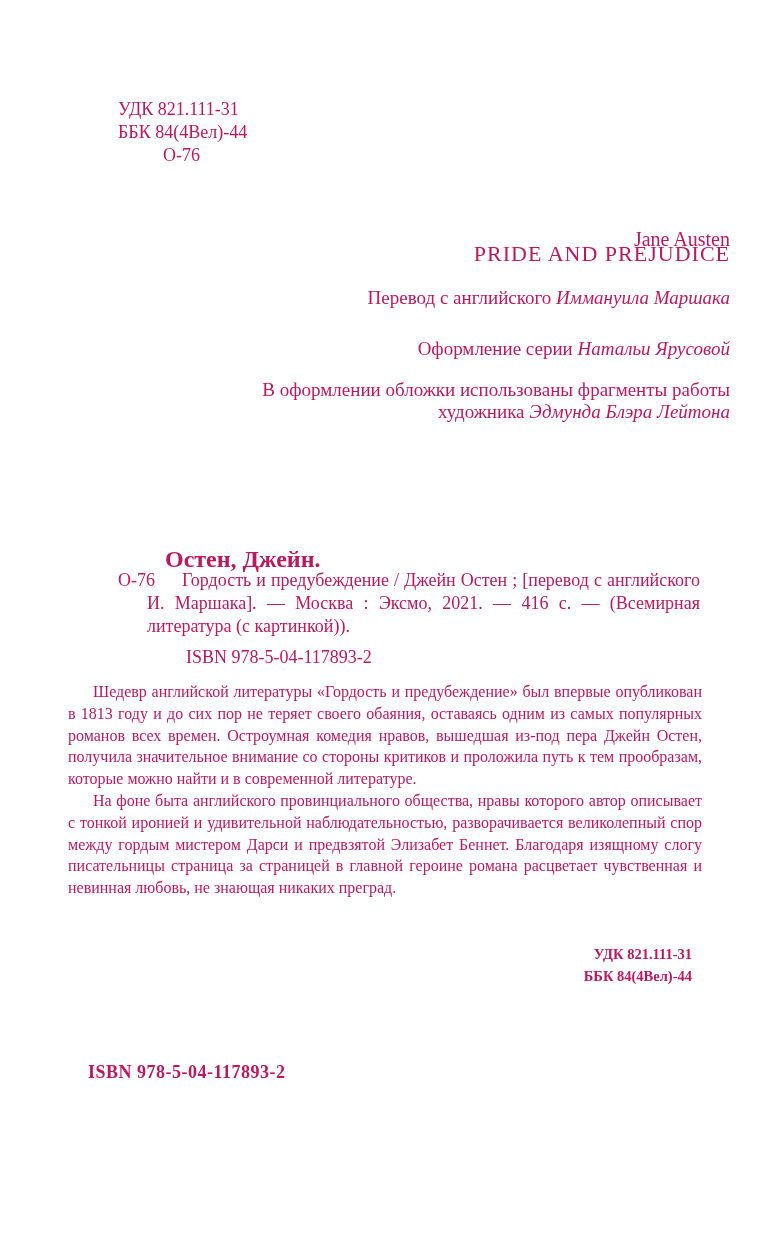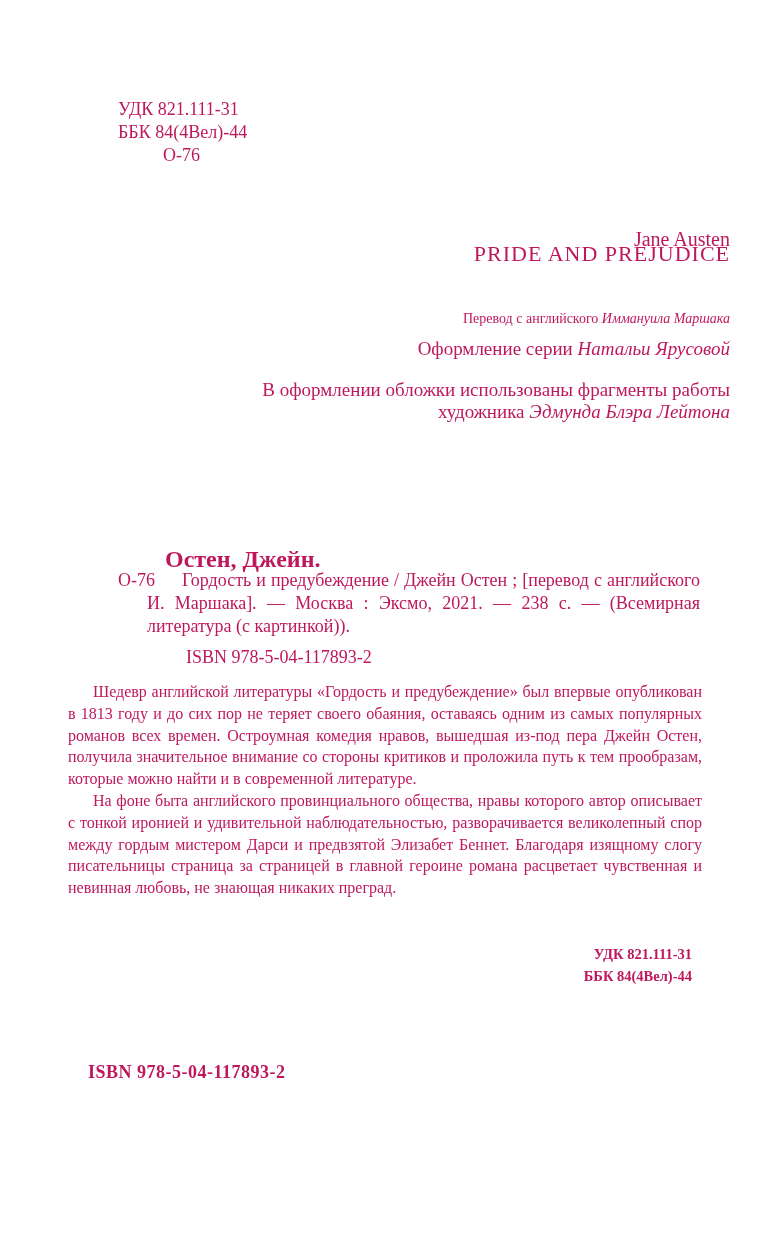--- a/index.html
+++ b/index.html
@@ -16,21 +16,21 @@
   .abs { position: absolute; }
 
   
   .top-codes { left: 118px; top: 98px; font-size: 18px; line-height: 23px; }
   .top-codes .code-indent { padding-left: 45px; }
 
   
   .cline { left: 80px; width: 650px; text-align: right; }
   .author-line   { top: 228px; font-size: 20px; }
   .title-line    { top: 241px; font-size: 22px; letter-spacing: 1px; }
-  .transl-line   { top: 311px; font-size: 14px; }
+  .transl-line   { top: 287px; font-size: 19px; }
   .series-line   { top: 338px; font-size: 19px; }
   .cover-note    { top: 379px; font-size: 19px; line-height: 22px; }
   .it { font-style: italic; }
 
   
   .card-author { left: 165px; top: 546px; font-size: 24px; font-weight: bold; }
   .catalog-entry { left: 118px; top: 569px; width: 582px; font-size: 18px; line-height: 23px; }
   .catalog-code { position: absolute; left: 0; top: 0; }
   .catalog-text {
     margin: 0 0 0 29px;
@@ -78,21 +78,21 @@
 
   <div class="abs cline series-line">
     <span>Оформление серии</span>
     <span class="it">Натальи Ярусовой</span>
   </div>
 
   <div class="abs card-author">Остен, Джейн.</div>
 
   <div class="abs catalog-entry">
     <span class="catalog-code">О-76</span>
-    <p class="catalog-text">Гордость и предубеждение / Джейн Остен ; [перевод с английского И. Маршака]. — Москва : Эксмо, 2021. — 238 с. — (Всемирная литература (с картинкой)).</p>
+    <p class="catalog-text">Гордость и предубеждение / Джейн Остен ; [перевод с английского И. Маршака]. — Москва : Эксмо, 2021. — 416 с. — (Всемирная литература (с картинкой)).</p>
   </div>
 
   <div class="abs isbn-mid">ISBN 978-5-04-117893-2</div>
 
   <div class="abs annotation">
     <p>Шедевр английской литературы «Гордость и предубеждение» был впервые опубликован в 1813 году и до сих пор не теряет своего обаяния, оставаясь одним из самых популярных романов всех времен. Остроумная комедия нравов, вышедшая из-под пера Джейн Остен, получила значительное внимание со стороны критиков и проложила путь к тем прообразам, которые можно найти и в современной литературе.</p>
     <p>На фоне быта английского провинциального общества, нравы которого автор описывает с тонкой иронией и удивительной наблюдательностью, разворачивается великолепный спор между гордым мистером Дарси и предвзятой Элизабет Беннет. Благодаря изящному слогу писательницы страница за страницей в главной героине романа расцветает чувственная и невинная любовь, не знающая никаких преград.</p>
   </div>
 
   <div class="abs bottom-codes">

